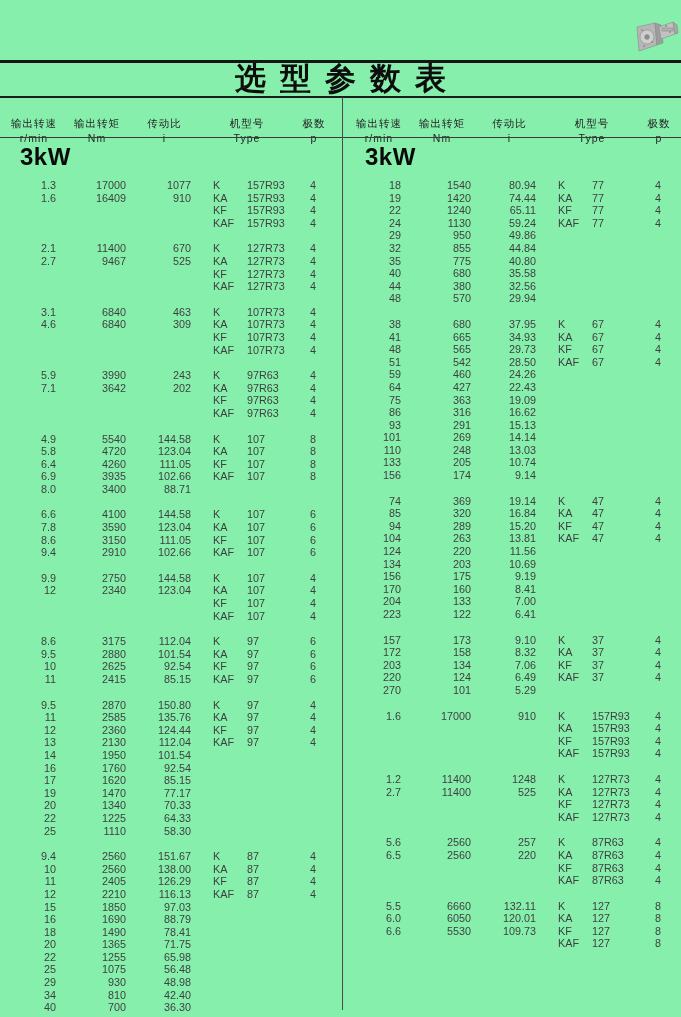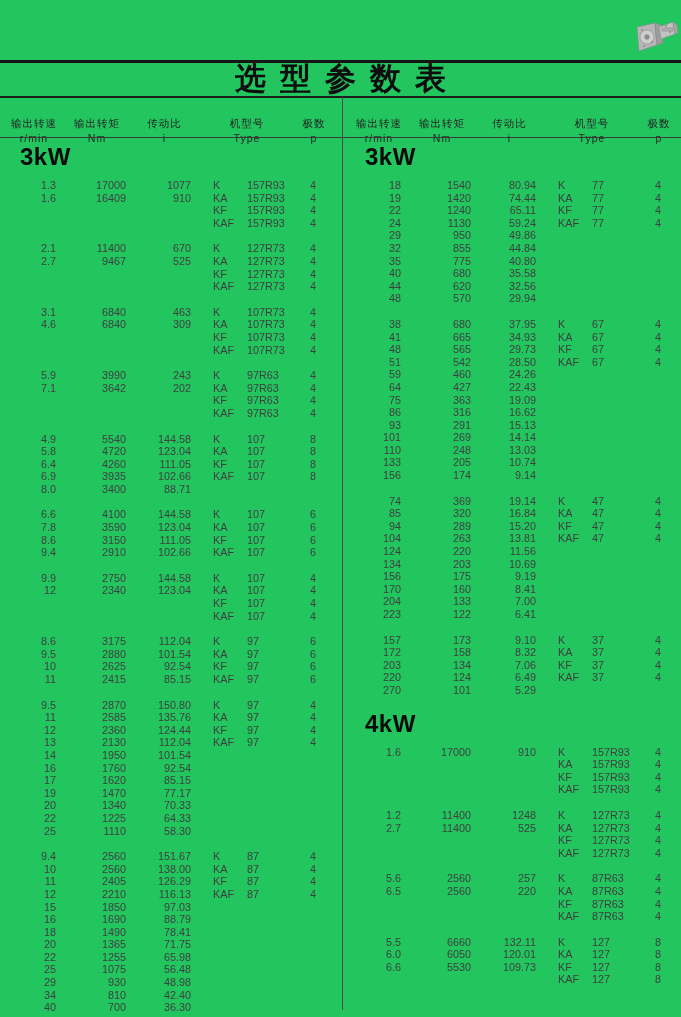--- a/index.html
+++ b/index.html
@@ -1,18 +1,18 @@
 <!DOCTYPE html>
 <html><head>
 <meta charset="utf-8">
 <style>
   html,body { margin:0; padding:0; background:#ffffff; }
   .page {
     position:relative; width:681px; height:1017px; overflow:hidden;
-    background:#22c55e; font-family:"Liberation Sans","DejaVu Sans",sans-serif;
+    background:#86efac; font-family:"Liberation Sans","DejaVu Sans",sans-serif;
     color:#3f3f3f;
   }
   .rule-thick { position:absolute; left:0; top:60px; width:681px; height:3px; background:#161616; }
   .rule-title { position:absolute; left:0; top:96px; width:681px; height:2px; background:#1d1d1d; }
   .rule-header { position:absolute; left:0; top:137px; width:681px; height:1px; background:#3a3a3a; }
   .vdivider { position:absolute; left:342px; top:97px; width:1px; height:913px; background:#4a4a4a; }
 
   .photo { position:absolute; left:629px; top:11px; width:52px; height:52px; }
 
   .title {
@@ -674,21 +674,21 @@
         <div class="row">
           <span class="c c-speed">40</span>
           <span class="c c-torque">680</span>
           <span class="c c-ratio">35.58</span>
           <span class="c c-prefix"></span>
           <span class="c c-model"></span>
           <span class="c c-poles"></span>
         </div>
         <div class="row">
           <span class="c c-speed">44</span>
-          <span class="c c-torque">620</span>
+          <span class="c c-torque">380</span>
           <span class="c c-ratio">32.56</span>
           <span class="c c-prefix"></span>
           <span class="c c-model"></span>
           <span class="c c-poles"></span>
         </div>
         <div class="row">
           <span class="c c-speed">48</span>
           <span class="c c-torque">570</span>
           <span class="c c-ratio">29.94</span>
           <span class="c c-prefix"></span>
@@ -919,21 +919,20 @@
         </div>
         <div class="row">
           <span class="c c-speed">270</span>
           <span class="c c-torque">101</span>
           <span class="c c-ratio">5.29</span>
           <span class="c c-prefix"></span>
           <span class="c c-model"></span>
           <span class="c c-poles"></span>
         </div>
       </div>
-      <div class="section-heading later">4kW</div>
       <div class="block">
         <div class="row">
           <span class="c c-speed">1.6</span>
           <span class="c c-torque">17000</span>
           <span class="c c-ratio">910</span>
           <span class="c c-prefix">K</span>
           <span class="c c-model">157R93</span>
           <span class="c c-poles">4</span>
         </div>
         <div class="row">

